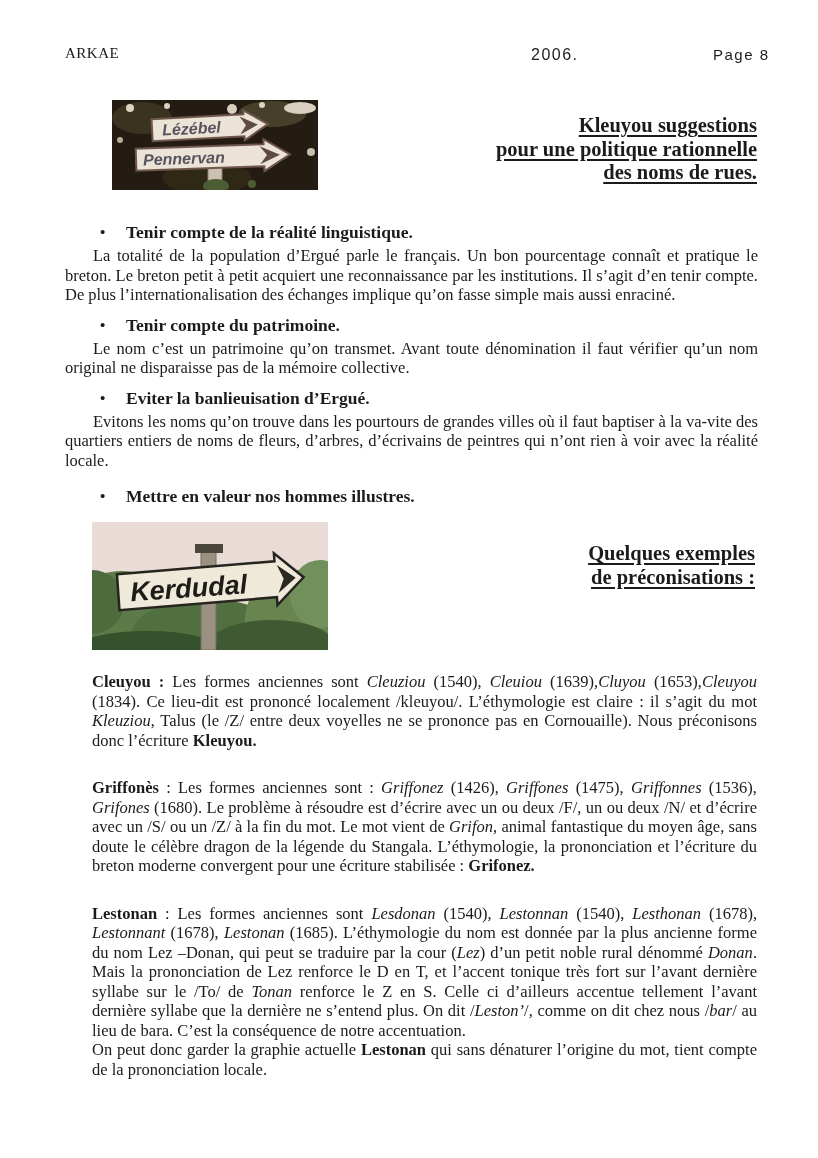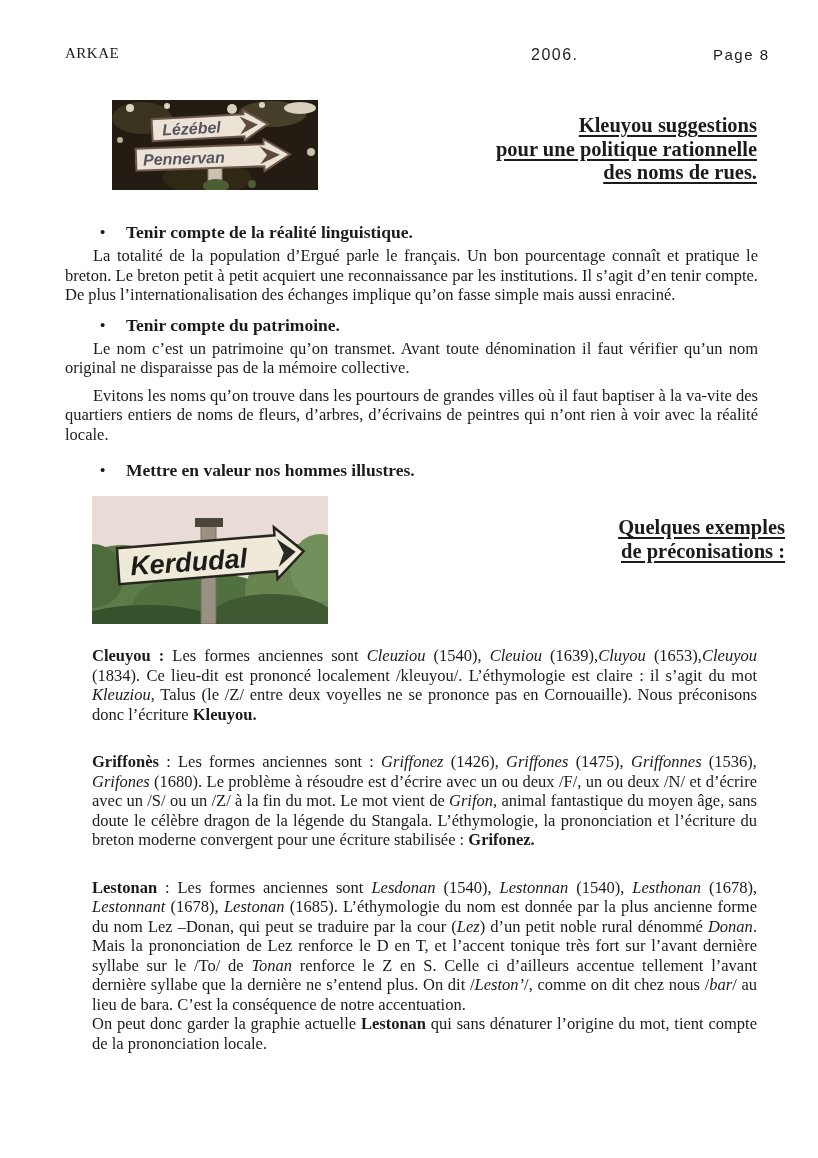--- a/index.html
+++ b/index.html
@@ -15,21 +15,21 @@
   .hdr-page { position:absolute; left:713px; top:1px; font-size:15px; letter-spacing:1.5px; font-family:"Liberation Sans",sans-serif; }
 
   .flow { padding-top:100px; }
 
   .sec1, .sec2 { display:flex; align-items:flex-start; }
   .photo1 { width:206px; height:90px; margin-left:112px; flex:none; display:block; }
   .photo2 { width:236px; height:128px; margin-left:92px; flex:none; display:block; }
 
   .doc-title { flex:1; text-align:right; font-weight:bold; font-size:20.5px; line-height:23.5px; }
   .title1 { padding-right:61px; padding-top:14px; }
-  .title2 { padding-right:33px; padding-top:20px; }
+  .title2 { padding-right:63px; padding-top:20px; }
   .doc-title .tline {
     text-decoration:underline; text-decoration-thickness:2px; text-underline-offset:3px;
   }
 
   .bullets { margin:32px 60px 0 65px; font-size:16.5px; line-height:19.5px; text-align:justify; }
   .bhead { font-size:17.5px; line-height:20px; font-weight:bold; margin:10px 0 4px; padding-left:35px; text-align:left; }
   .bhead.first { margin-top:0; }
   .bhead.tight { margin-top:16px; }
   .bhead .dot { display:inline-block; width:26px; font-size:15px; vertical-align:1px; }
   .bpara { margin:0 0 8px 0; text-indent:28px; }
@@ -88,20 +88,21 @@
       </div>
     </div>
 
     <div class="bullets">
       <div class="bhead first"><span class="dot">•</span><span>Tenir compte de la réalité linguistique.</span></div>
       <p class="bpara">La totalité de la population d’Ergué parle le français. Un bon pourcentage connaît et pratique le breton. Le breton petit à petit acquiert une reconnaissance par les institutions. Il s’agit d’en tenir compte. De plus l’internationalisation des échanges implique qu’on fasse simple mais aussi enraciné.</p>
 
       <div class="bhead"><span class="dot">•</span><span>Tenir compte du patrimoine.</span></div>
       <p class="bpara">Le nom c’est un patrimoine qu’on transmet. Avant toute dénomination il faut vérifier qu’un nom original ne disparaisse pas de la mémoire collective.</p>
 
+      <div class="bhead"><span class="dot">•</span><span>Eviter la banlieuisation d’Ergué.</span></div>
       <p class="bpara">Evitons les noms qu’on trouve dans les pourtours de grandes villes où il faut baptiser à la va-vite des quartiers entiers de noms de fleurs, d’arbres, d’écrivains de peintres qui n’ont rien à voir avec la réalité locale.</p>
 
       <div class="bhead tight"><span class="dot">•</span><span>Mettre en valeur nos hommes illustres.</span></div>
     </div>
 
     <div class="sec2">
       <svg class="photo2" viewBox="0 0 236 128">
         <rect width="236" height="128" fill="#e9dcd7"></rect>
         <ellipse cx="30" cy="95" rx="58" ry="46" fill="#5d7a49"></ellipse>
         <ellipse cx="0" cy="80" rx="32" ry="32" fill="#4e6b3e"></ellipse>

